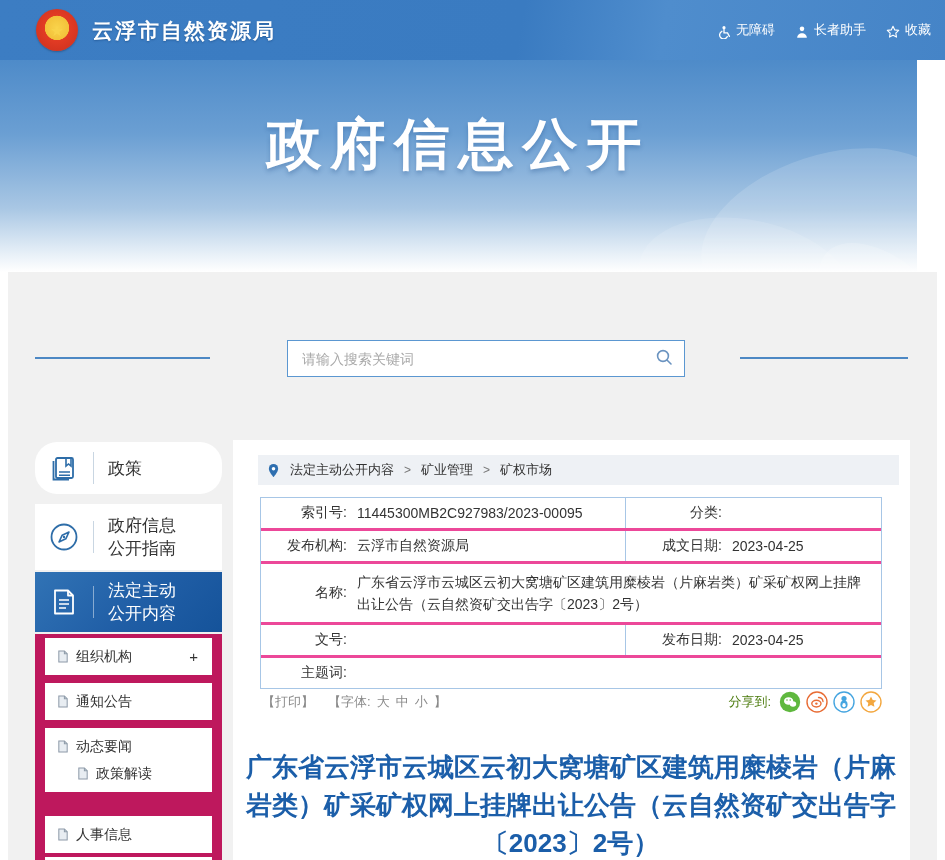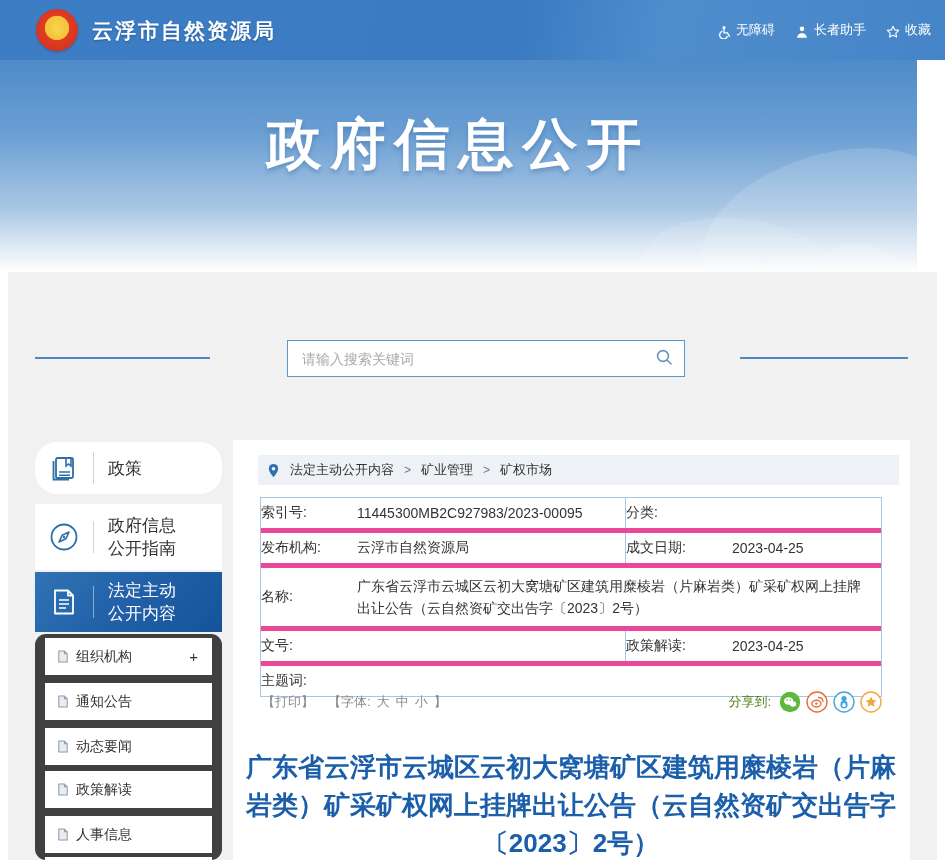--- a/index.html
+++ b/index.html
@@ -50,27 +50,27 @@
   
   .breadcrumb { position:absolute; left:258px; top:455px; width:641px; height:30px; background:#eef1f5;
     display:flex; align-items:center; font-size:13px; color:#333; }
   .breadcrumb .pin { margin:0 10px 0 9px; display:flex; }
   .crumb { cursor:pointer; }
   .crumb-sep { color:#777; margin:0 10px; font-size:12px; }
 
   
   .meta-table { position:absolute; left:260px; top:497px; width:622px; background:#fff;
     border:1px solid #a7c6e6; font-size:14px; color:#333; }
-  .mt-row { display:flex; border-top:5px solid #ec4899; }
+  .mt-row { display:flex; border-top:3px solid #ec4899; }
   .mt-row:first-child { border-top:none; }
   .mt-cell { display:flex; align-items:center; min-height:30px; }
   .mt-cell.c-left { width:364px; }
   .mt-cell.c-right { flex:1; border-left:1px solid #a7c6e6; }
   .mt-cell.c-full { width:100%; min-height:58px; padding:7px 0; }
-  .lbl { width:86px; flex-shrink:0; }
+  .lbl { width:86px; text-align:right; flex-shrink:0; }
   .c-right .lbl { width:96px; }
   .val { margin-left:10px; }
   .c-full .val { flex:1; margin-right:14px; line-height:22px; }
 
   
   .toolbar { position:absolute; left:262px; top:690px; width:620px; height:24px;
     display:flex; align-items:center; font-size:13px; color:#8a8a8a; }
   .tool-item { cursor:pointer; }
   .font-group { margin-left:14px; display:flex; gap:6px; }
   .font-size-opt { cursor:pointer; }
@@ -86,21 +86,21 @@
   .side-item { position:absolute; left:35px; width:187px; background:#fff; display:flex; align-items:center; cursor:pointer; }
   .side-item .s-icon { width:58px; display:flex; justify-content:center; }
   .side-item .s-div { width:1px; height:32px; background:#c9d6e2; }
   .side-item .s-label { margin-left:14px; font-size:17px; color:#333; width:84px; line-height:23px; }
   .side-item.active { background:linear-gradient(135deg,#3173b5 0%,#205ea6 55%,#15539a 100%); }
   .side-item.active .s-div { background:rgba(255,255,255,.45); }
   .side-item.active .s-label { color:#fff; }
   .item1 { top:442px; height:52px;border-radius:22px; }
   .item2 { top:504px; height:66px; }
   .item3 { top:572px; height:60px; }
-  .subpanel { position:absolute; left:35px; top:634px; width:187px; height:226px; background:#404040;border-radius:11px; }
+  .subpanel { position:absolute; left:35px; top:634px; width:187px; height:226px; background:#be185d; }
   .sub-item { position:absolute; left:10px; width:167px; height:37px; background:#fff; display:flex; align-items:center;
     font-size:14px; color:#333; cursor:pointer; }
   .sub-item .p-icon { margin:0 7px 0 12px; display:flex; }
   .sub-item .expander { margin-left:auto; margin-right:14px; color:#333; font-size:15px; }
   .sub-sliver { position:absolute; left:10px; top:223px; width:167px; height:3px; background:#fff; }
 </style>
 </head>
 <body>
 
 <div class="page">
@@ -208,21 +208,21 @@
         <span class="lbl">名称:</span>
         <span class="val">广东省云浮市云城区云初大窝塘矿区建筑用糜棱岩（片麻岩类）矿采矿权网上挂牌出让公告（云自然资矿交出告字〔2023〕2号）</span>
       </div>
     </div>
     <div class="mt-row">
       <div class="mt-cell c-left">
         <span class="lbl">文号:</span>
         <span class="val"></span>
       </div>
       <div class="mt-cell c-right">
-        <span class="lbl">政策解读:</span>
+        <span class="lbl">发布日期:</span>
         <span class="val">2023-04-25</span>
       </div>
     </div>
     <div class="mt-row">
       <div class="mt-cell c-full" style="min-height:30px;padding:0;">
         <span class="lbl">主题词:</span>
         <span class="val"></span>
       </div>
     </div>
   </div>
@@ -333,21 +333,21 @@
     </div>
     <div class="sub-item" style="top:94px;">
       <span class="p-icon">
         <svg width="12" height="13" viewBox="0 0 12 14">
             <path d="M1.5 1h6l3 3v9h-9z" fill="#e8edf2" stroke="#8d9aa8" stroke-width="1.1"></path>
             <path d="M7.5 1v3h3" fill="none" stroke="#8d9aa8" stroke-width="1.1"></path>
           </svg>
       </span>
       <span>动态要闻</span>
     </div>
-    <div class="sub-item" style="top:137px;">
+    <div class="sub-item" style="top:121px;padding-left:20px;">
       <span class="p-icon">
         <svg width="12" height="13" viewBox="0 0 12 14">
             <path d="M1.5 1h6l3 3v9h-9z" fill="#e8edf2" stroke="#8d9aa8" stroke-width="1.1"></path>
             <path d="M7.5 1v3h3" fill="none" stroke="#8d9aa8" stroke-width="1.1"></path>
           </svg>
       </span>
       <span>政策解读</span>
     </div>
     <div class="sub-item" style="top:182px;">
       <span class="p-icon">

